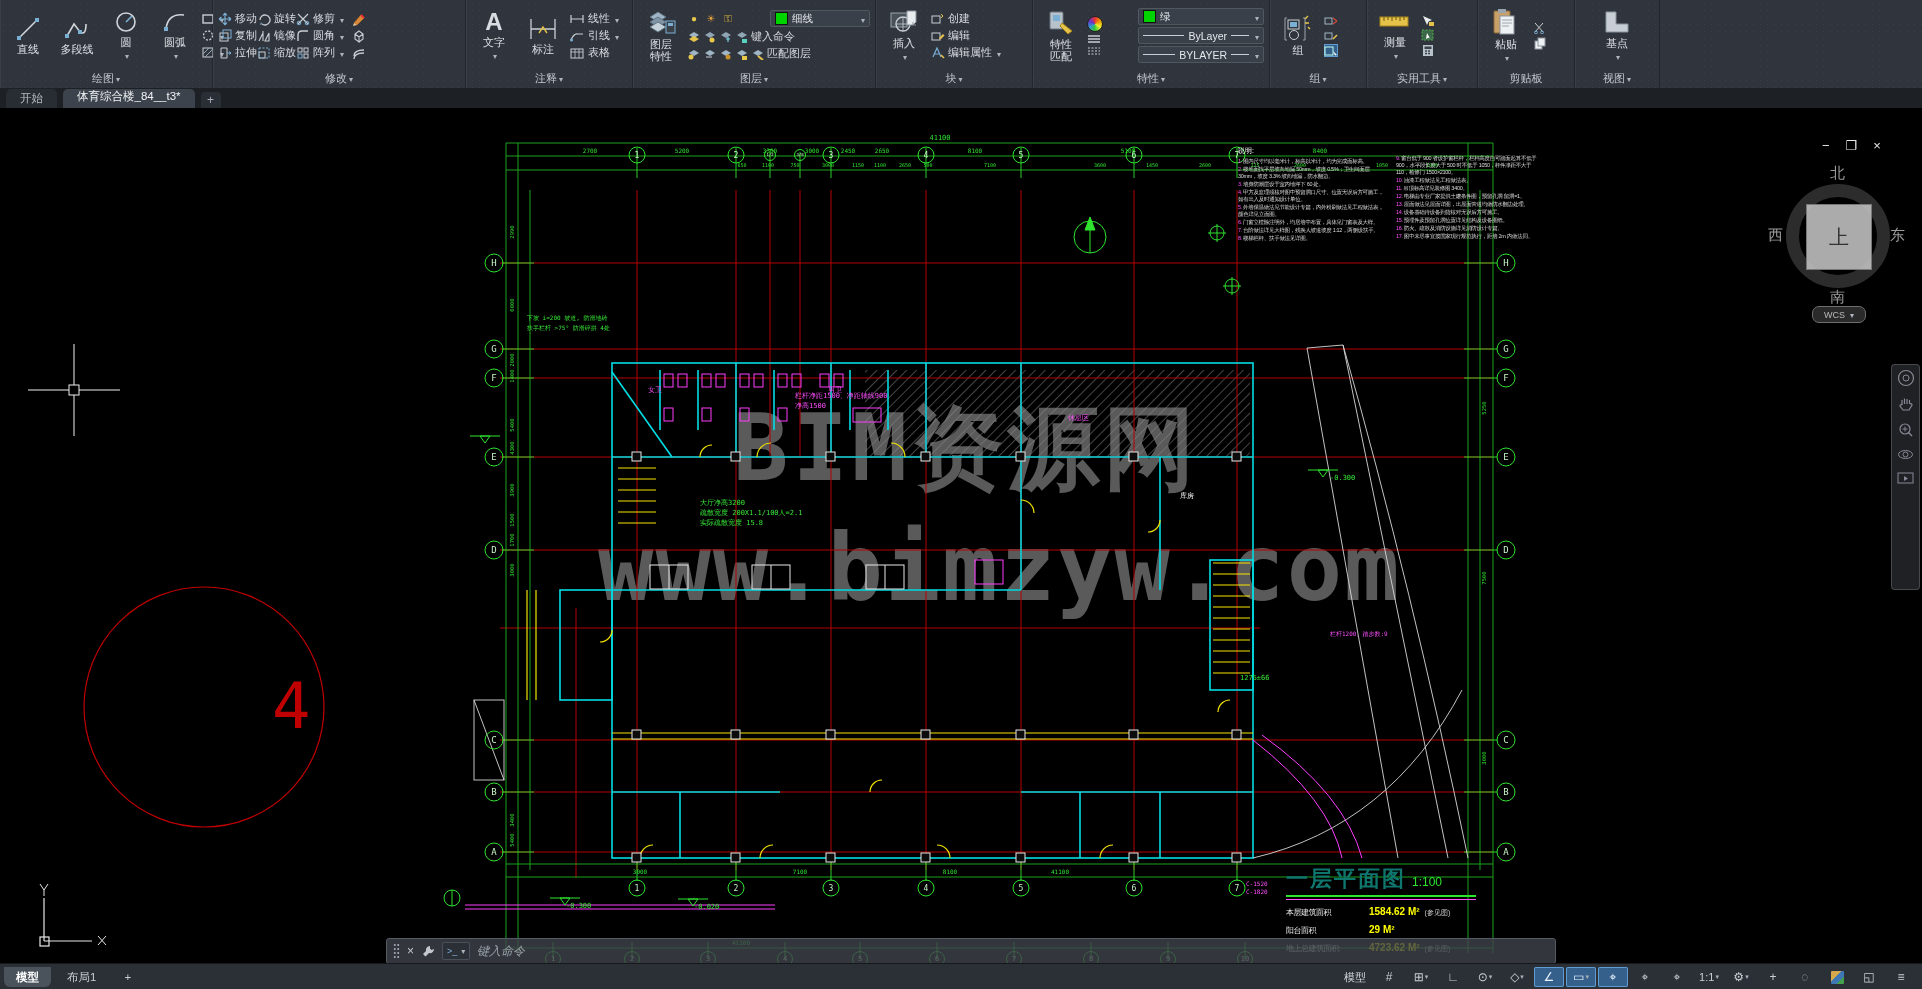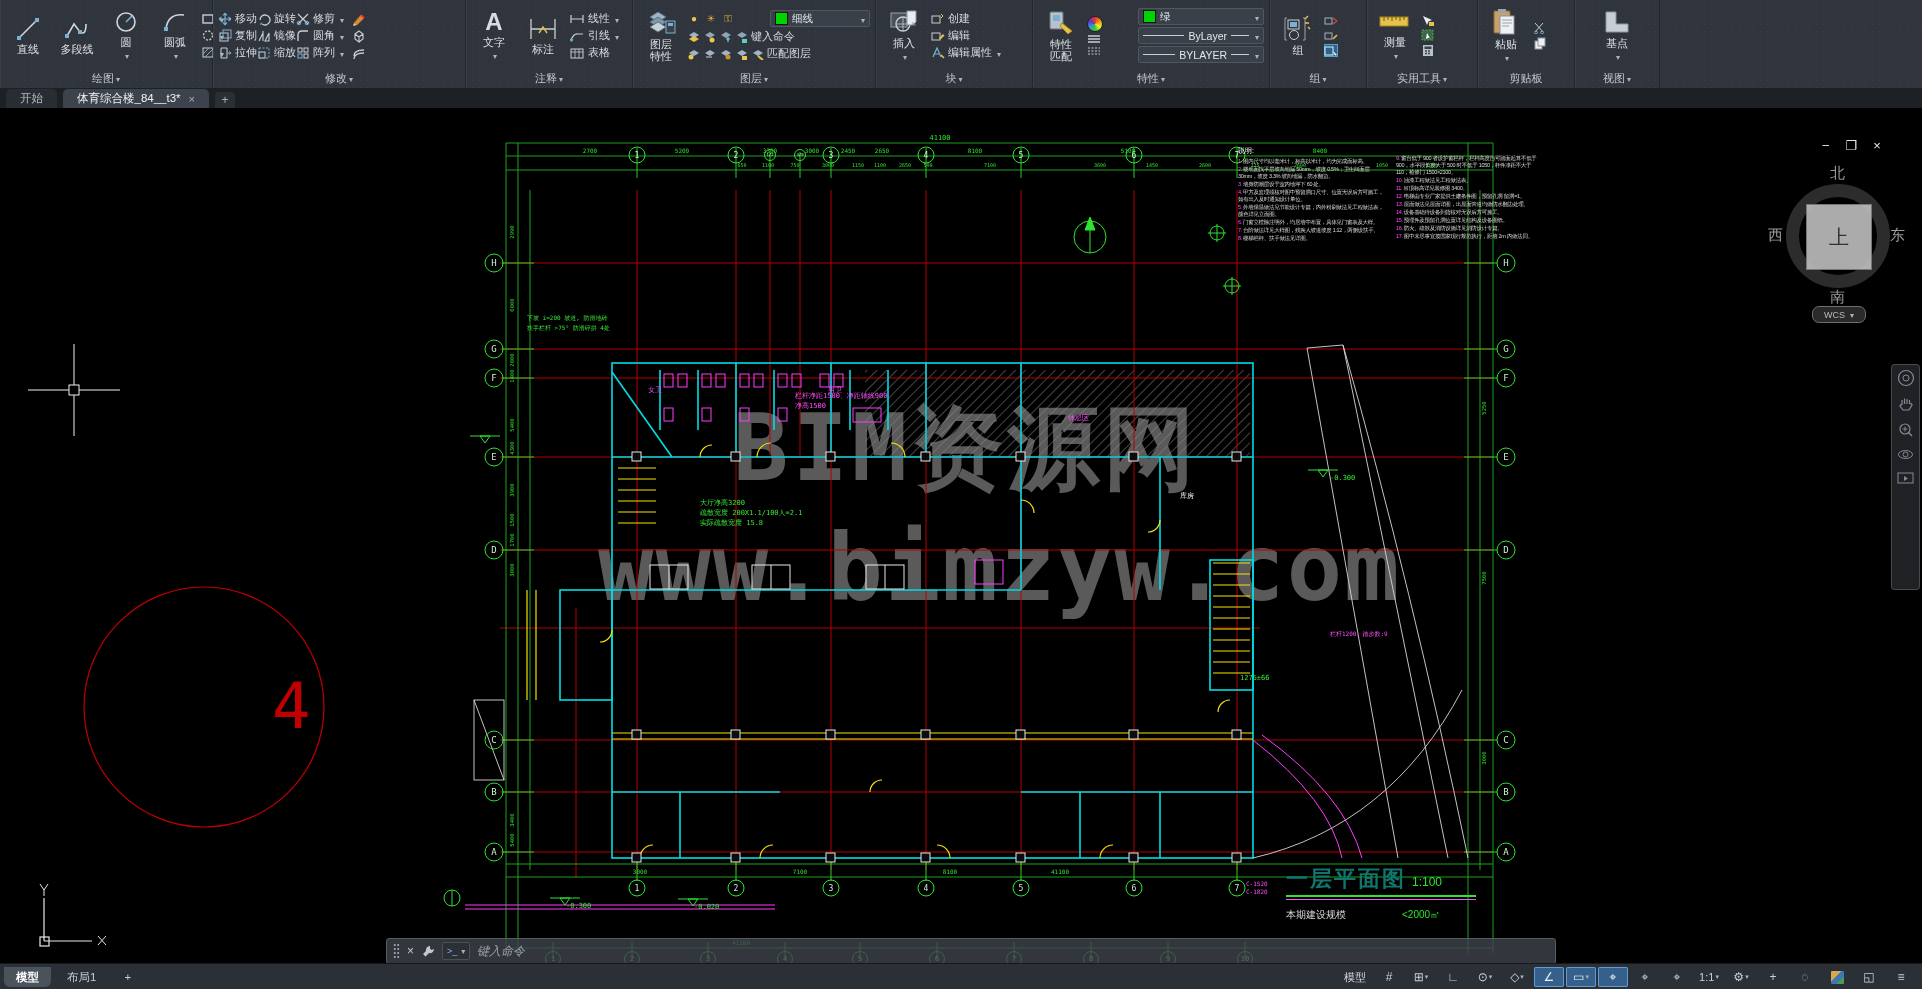--- a/index.html
+++ b/index.html
@@ -28,21 +28,21 @@
   .sw{width:11px;height:11px;background:#00d400;border:1px solid #111;}
   .linesample{flex:1;height:0;border-top:1.5px solid #c9ced4;}
   .tinybox{width:14px;height:13px;display:flex;align-items:center;justify-content:center;font-size:10px;
     color:#b9c9d8;cursor:pointer;}
   .wheel{width:14px;height:14px;border-radius:50%;background:conic-gradient(#e33,#e90,#ee3,#3c3,#39c,#63c,#e33);border:1px solid #222;}
 
   
   #filetabs{position:absolute;left:0;top:88px;width:1922px;height:20px;background:#1d2025;display:flex;align-items:flex-end;}
   .ftab{height:19px;display:flex;align-items:center;padding:0 14px;font-size:11.5px;color:#b9bec5;
     background:#282c33;border-radius:5px 5px 0 0;margin-left:6px;cursor:pointer;gap:8px;text-align:center;}
-  .ftab.active{background:#3d434c;color:#f0f2f5;}
+  .ftab.active{background:#3d434c;color:#f0f2f5;flex-direction:column;}
   .ftab .x{color:#aab0b7;font-size:11px;cursor:pointer;}
   .addtab{width:20px;height:16px;background:#2a2e35;border-radius:4px 4px 0 0;margin-left:6px;color:#aab0b7;
     font-size:12px;display:flex;align-items:center;justify-content:center;cursor:pointer;}
 
   
   #canvas{position:absolute;left:0;top:108px;width:1922px;height:855px;background:#000;overflow:hidden;}
   #plan{position:absolute;left:0;top:0;}
   text{font-family:"DejaVu Sans Mono","Liberation Mono",monospace;}
 
   
@@ -1034,20 +1034,37 @@
         </div>
 </div>
 
 <div id="titleblock">
   <div id="tb-line1">
     <span id="tb-title">一层平面图</span>
     <span id="tb-scale">1:100</span>
   </div>
   <div class="tb-u1"></div>
   <div class="tb-u2"></div>
+  <div id="tbrows">
+          <div class="tbrow">
+            <span class="lab">本层建筑面积</span>
+            <span class="v">1584.62 M²</span>
+            <span class="tbnote">(参见图)</span>
+          </div>
+          <div class="tbrow">
+            <span class="lab">阳台面积</span>
+            <span class="v">29  M²</span>
+            <span class="tbnote"></span>
+          </div>
+          <div class="tbrow">
+            <span class="lab">地上总建筑面积:</span>
+            <span class="v">4723.62 M²</span>
+            <span class="tbnote">(参见图)</span>
+          </div>
+        </div>
   <div id="tb-last">
     <span>本期建设规模</span>
           <span class="gv">&lt;2000㎡</span>
   </div>
 </div>
 
 <div id="dwc">
   <span>−</span>
   <span>❐</span>
   <span>×</span>

